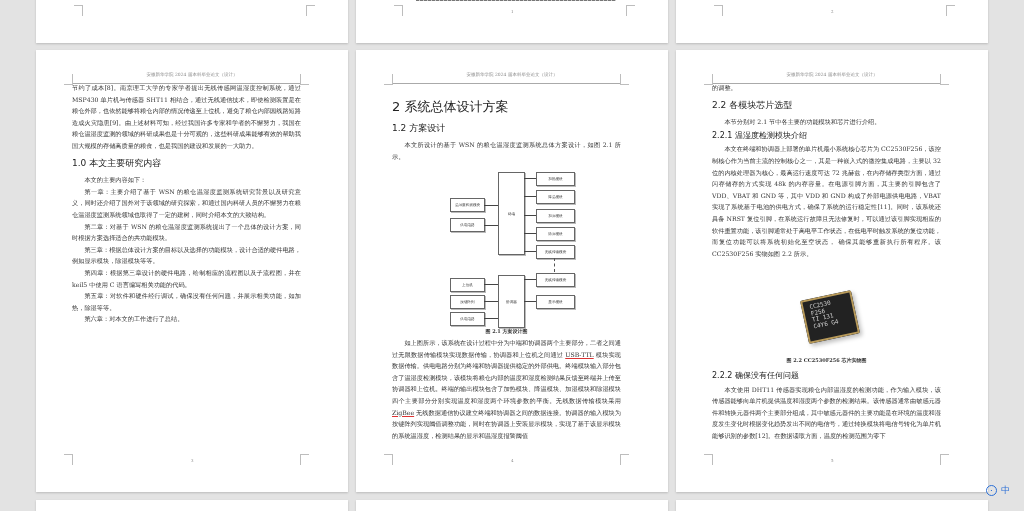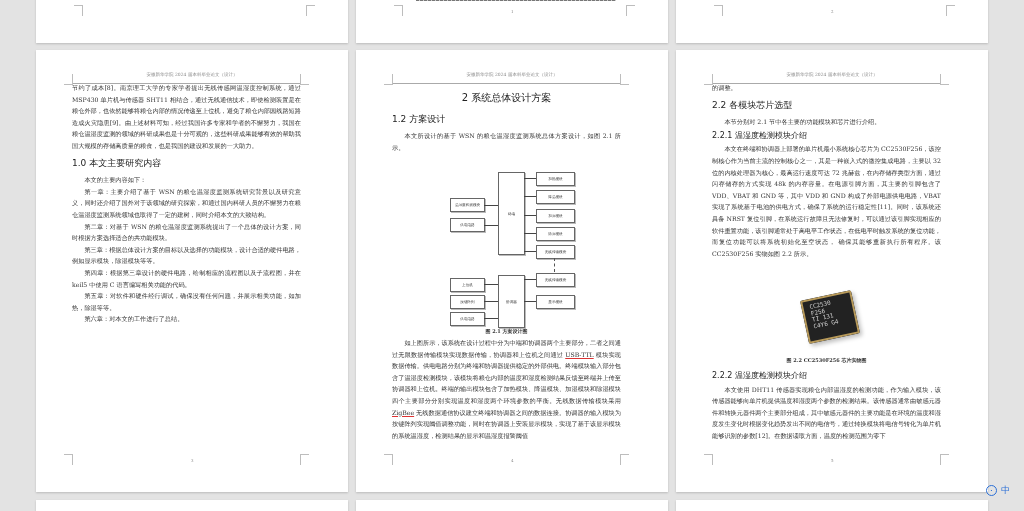--- a/index.html
+++ b/index.html
@@ -22,21 +22,21 @@
   .page-num { position:absolute; font-size:4px; color:#888; }
   .header-text {
     position:absolute; left:0; right:0; text-align:center;
     font-size:4.5px; color:#888;
   }
   .header-line { position:absolute; height:0; border-top:1px solid #aaa; }
   .body { position:absolute; font-size:6.2px; line-height:11.6px; color:#333; }
   .body p { margin:0; text-indent:2em; text-align:justify; }
   .body p.noind { text-indent:0; }
   .h2 { font-family:"DejaVu Sans", sans-serif; font-size:9px; color:#222; margin:6px 0 5px 0; }
-  .h1 { font-family:"DejaVu Sans", sans-serif; font-size:10px; color:#222; text-align:center; margin:4px 0 10px 0; }
+  .h1 { font-family:"DejaVu Sans", sans-serif; font-size:13px; color:#222; margin:13px 0 10px 0; }
   .h3 { font-family:"DejaVu Sans", sans-serif; font-size:8px; color:#222; margin:2px 0 2px 0; }
   .underline-red { text-decoration:underline; text-decoration-color:#d33; }
   .caption { text-align:center; font-size:5px; font-weight:bold; color:#333; }
 
   
   .dg { position:absolute; }
   .box {
     position:absolute; border:1px solid #666; background:#fff;
     font-family:"DejaVu Sans", sans-serif; font-size:3.6px; color:#333;
     display:flex; align-items:center; justify-content:center; text-align:center;
@@ -179,21 +179,21 @@
 
   <div class="chip" style="left:128px; top:245px;">
     <span>CC2530</span>
     <span>F256</span>
     <span>TI  131</span>
     <span>C4Y6 G4</span>
   </div>
   <div class="caption" style="position:absolute; left:36px; width:229px; top:307px;">图 2.2 CC2530F256 芯片实物图</div>
 
   <div class="body" style="left:36px; top:318px; width:229px;">
-    <div class="h3">2.2.2  温湿度检测模块介绍</div>
+    <div class="h3">2.2.2  确保没有任何问题</div>
     <p>本文使用 DHT11 传感器实现粮仓内部温湿度的检测功能，作为输入模块，该传感器能够向单片机提供温度和湿度两个参数的检测结果。该传感器通常由敏感元器件和转换元器件两个主要部分组成，其中敏感元器件的主要功能是在环境的温度和湿度发生变化时根据变化趋势发出不同的电信号，通过转换模块将电信号转化为单片机能够识别的参数[12]。在数据读取方面，温度的检测范围为零下</p>
   </div>
 
   <div class="corner c-bl" style="left:28px; top:404px;"></div>
   <div class="corner c-br" style="left:264px; top:404px;"></div>
   <div class="page-num" style="left:155px; top:408px;">5</div>
 </div>
 
 <div class="page" style="left:36px; top:500px; width:312px; height:30px;"></div>
 <div class="page" style="left:356px; top:500px; width:312px; height:30px;"></div>

